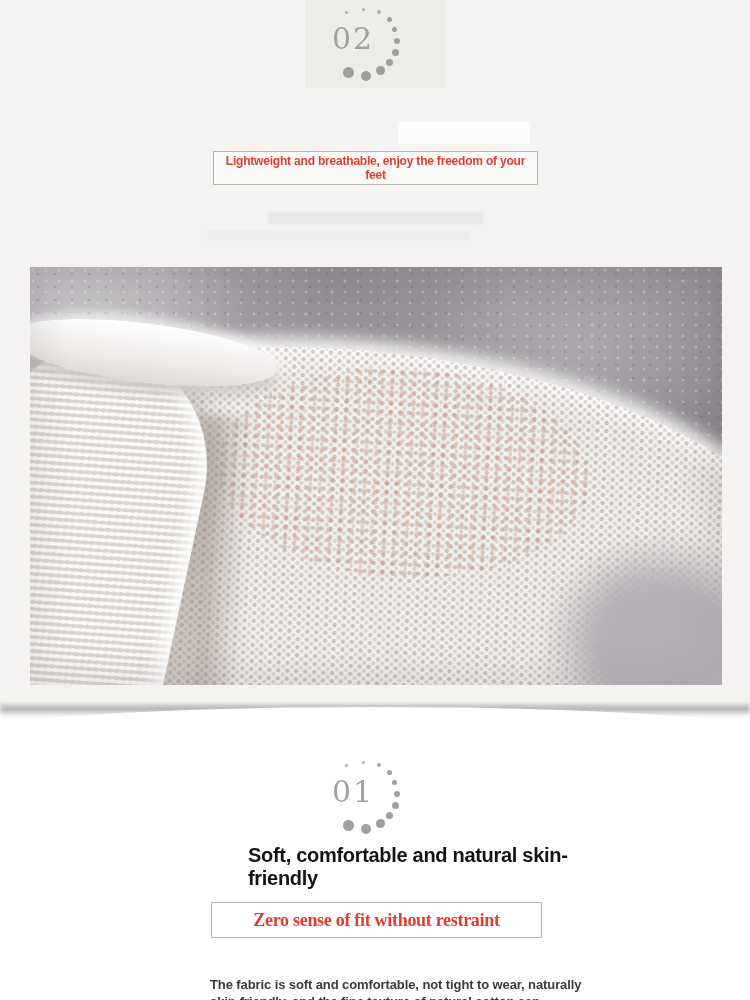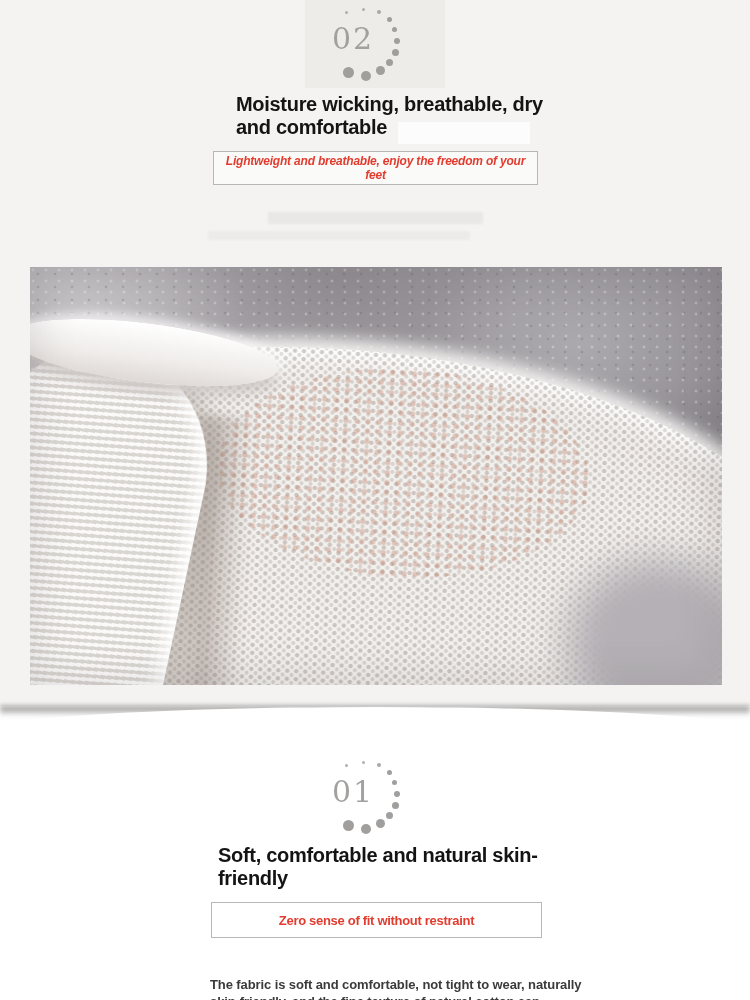--- a/index.html
+++ b/index.html
@@ -33,29 +33,29 @@
   .d7{left:62px;top:45px;width:7px;height:7px;}
   .d8{left:56px;top:55px;width:7px;height:7px;}
   .d9{left:46px;top:62px;width:9px;height:9px;}
   .d10{left:31px;top:67px;width:10px;height:10px;}
   .d11{left:13px;top:63px;width:11px;height:11px;}
 
   
   .heading{position:absolute;margin:0;font-size:20px;line-height:23px;font-weight:700;
     color:#141414;letter-spacing:-0.3px;white-space:pre-line;}
   .heading-02{left:236px;top:93px;width:400px;}
-  .heading-03{left:218px;top:844px;width:400px;}
+  .heading-03{left:248px;top:844px;width:400px;}
 
   .tag-box{position:absolute;border:1px solid #b9b7b4;background:rgba(255,255,255,.55);
     display:flex;align-items:center;justify-content:center;text-align:center;box-sizing:border-box;}
   .tag-02{left:213px;top:151px;width:325px;height:34px;}
   .tag-03{left:211px;top:902px;width:331px;height:36px;}
   .tag-text{color:#e23c2e;font-weight:700;}
-  .tag-02 .tag-text{font-size:12px;letter-spacing:-0.2px;font-style:italic;}
-  .tag-03 .tag-text{font-size:13px;letter-spacing:-0.3px;}
+  .tag-02 .tag-text{font-size:12px;letter-spacing:-0.2px;}
+  .tag-03 .tag-text{font-size:18px;letter-spacing:-0.3px;font-family:Liberation Serif, serif;}
 
   .body-text{position:absolute;margin:0;font-size:13px;line-height:16px;font-weight:700;
     color:#3b3b3b;letter-spacing:-0.1px;white-space:pre-line;}
   .body-02{left:197px;top:196px;width:430px;}
   .body-03{left:210px;top:948px;width:450px;line-height:17px;margin-top:28px;}
 
   
   .photo{position:absolute;left:30px;top:267px;width:692px;height:418px;overflow:hidden;background:#a5a1a6;}
   .photo *{position:absolute;}
   .ph-bg{inset:-25px;filter:blur(6px);
@@ -125,22 +125,20 @@
       <span class="dot d4"></span>
       <span class="dot d5"></span>
       <span class="dot d6"></span>
       <span class="dot d7"></span>
       <span class="dot d8"></span>
       <span class="dot d9"></span>
       <span class="dot d10"></span>
       <span class="dot d11"></span>
     </div>
 
-    <h2 class="heading heading-02">Moisture wicking, breathable, dry
-and comfortable</h2>
 
     <div class="tag-box tag-02">
       <span class="tag-text">Lightweight and breathable, enjoy the freedom of your feet</span>
     </div>
 
 
     <div class="photo" role="img" aria-label="Close-up of white breathable mesh sock fabric held between fingers on a gray background">
       <div class="ph-bg"></div>
       <div class="ph-noise"></div>
       <div class="ph-fabric">

